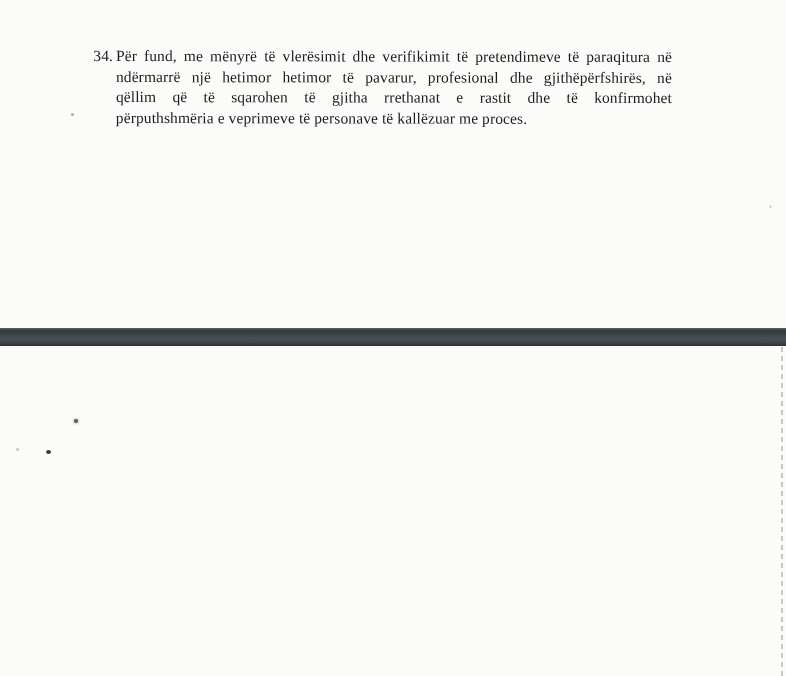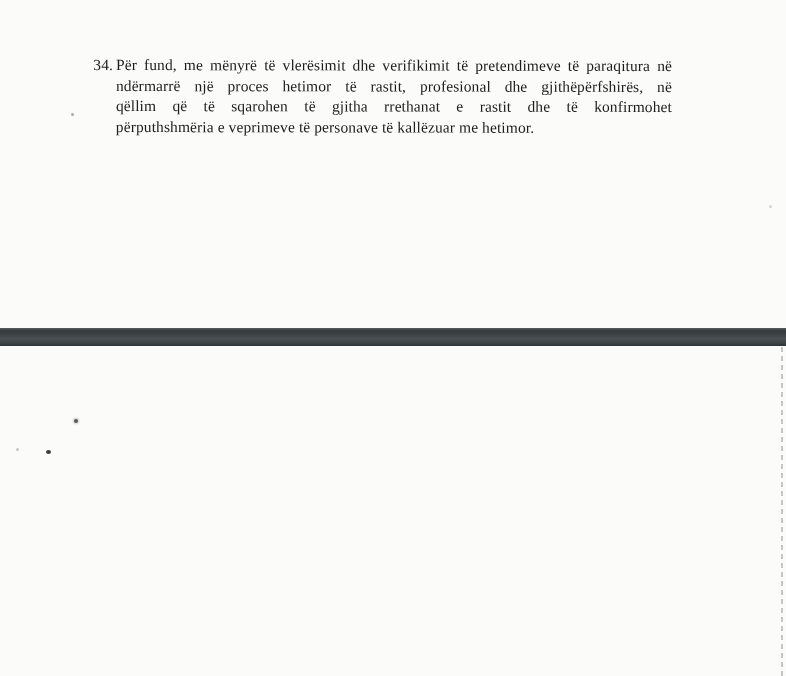--- a/index.html
+++ b/index.html
@@ -38,21 +38,20 @@
       #3e4347 38%,
       #4a4f53 58%,
       #424749 78%,
       #2e3336 100%);
   }
 
   .para {
     position: absolute;
     color: var(--text-color, #1d1d1d);
     letter-spacing: 0.1px;
-    margin-top: 9px;
   }
   .para .num {
     position: absolute;
     top: 0;
     right: calc(100% + 3px);
     white-space: nowrap;
   }
   .para-34 {
     left: 116px;
     top: 46px;
@@ -96,23 +95,23 @@
 </head>
 <body>
 
 <div class="stage">
 
   <section class="page page-top">
     <div class="para para-34">
       <span class="num">34.</span>
       <div>
           <div class="line"><span>Për fund, me mënyrë të vlerësimit dhe verifikimit të pretendimeve të paraqitura në</span></div>
-          <div class="line"><span>ndërmarrë një proces hetimor të rastit, profesional dhe gjithëpërfshirës, në</span></div>
+          <div class="line"><span>ndërmarrë një hetimor hetimor të pavarur, profesional dhe gjithëpërfshirës, në</span></div>
           <div class="line"><span>qëllim që të sqarohen të gjitha rrethanat e rastit dhe të konfirmohet</span></div>
-          <div class="line last"><span>përputhshmëria e veprimeve të personave të kallëzuar me hetimor.</span></div>
+          <div class="line last"><span>përputhshmëria e veprimeve të personave të kallëzuar me proces.</span></div>
         </div>
     </div>
     <div class="speck speck-4"></div>
     <div class="speck speck-5"></div>
   </section>
 
   <div class="page-divider"></div>
 
   <section class="page page-bottom">
     

